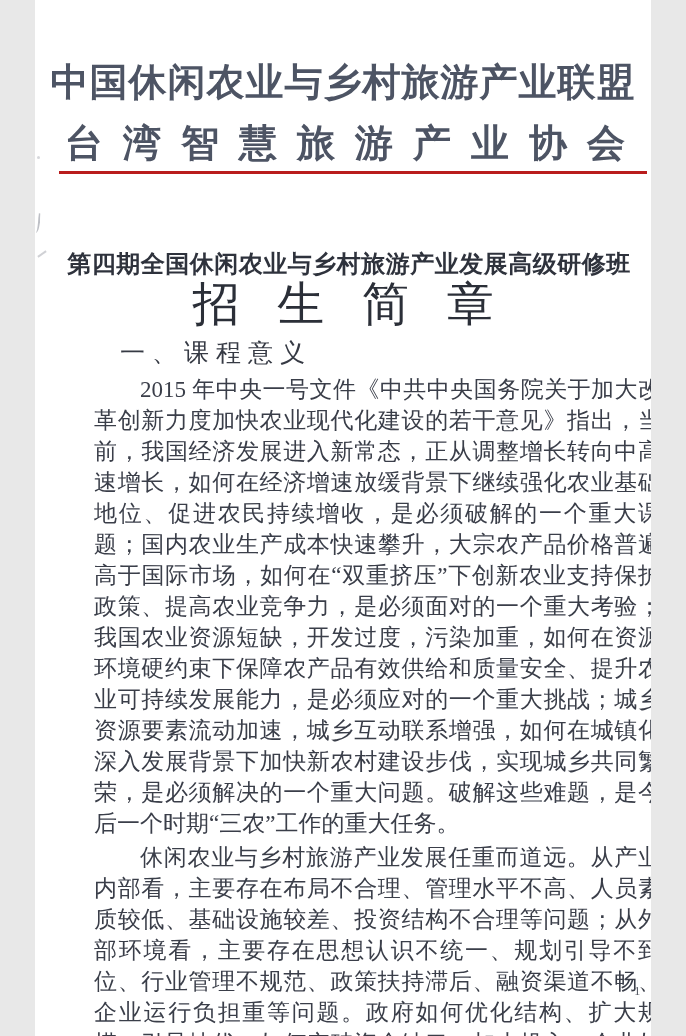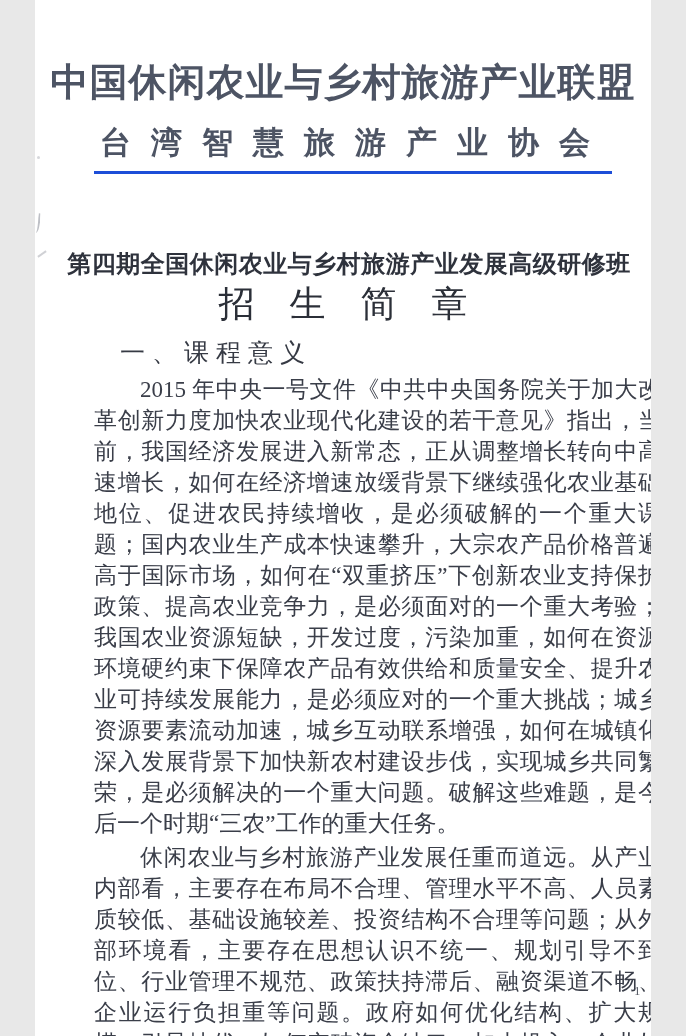--- a/index.html
+++ b/index.html
@@ -36,27 +36,27 @@
     position: absolute;
     top: 121px;
     left: 0;
     right: 0;
     text-align: center;
   }
   .org-line-2 {
     display: inline-block;
     font-family: "Liberation Sans", sans-serif;
     font-weight: bold;
-    font-size: 31px;
+    font-size: 38px;
     line-height: 44px;
     letter-spacing: 20px;
     margin-right: -20px;
     padding: 0 2px 6px 6px;
     color: #4d5464;
-    border-bottom: 3px solid #1d4ed8;
+    border-bottom: 3px solid #b91c1c;
   }
 
   
   .course-title {
     position: absolute;
     top: 249px;
     left: 0;
     right: 0;
     text-align: center;
     font-family: "Liberation Sans", sans-serif;
@@ -71,21 +71,21 @@
   
   .doc-subtitle-wrap {
     position: absolute;
     top: 283px;
     left: 0;
     right: 0;
     text-align: center;
   }
   .doc-subtitle {
     display: inline-block;
-    font-size: 36px;
+    font-size: 47px;
     line-height: 42px;
     letter-spacing: 13px;
     margin-right: -13px;
     color: #2b2f38;
   }
 
   
   .section-heading {
     position: absolute;
     top: 340px;

